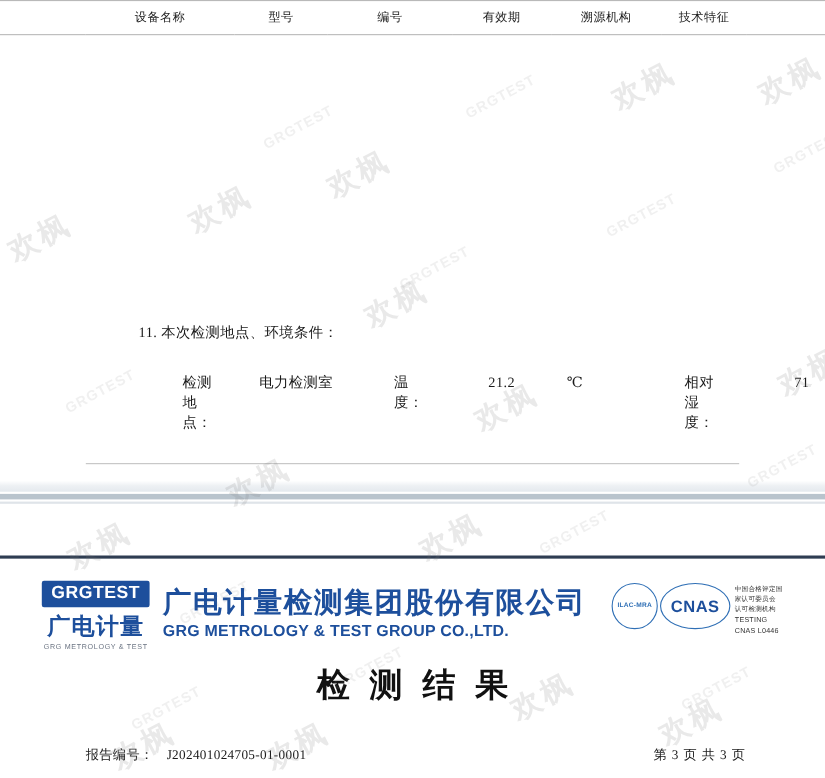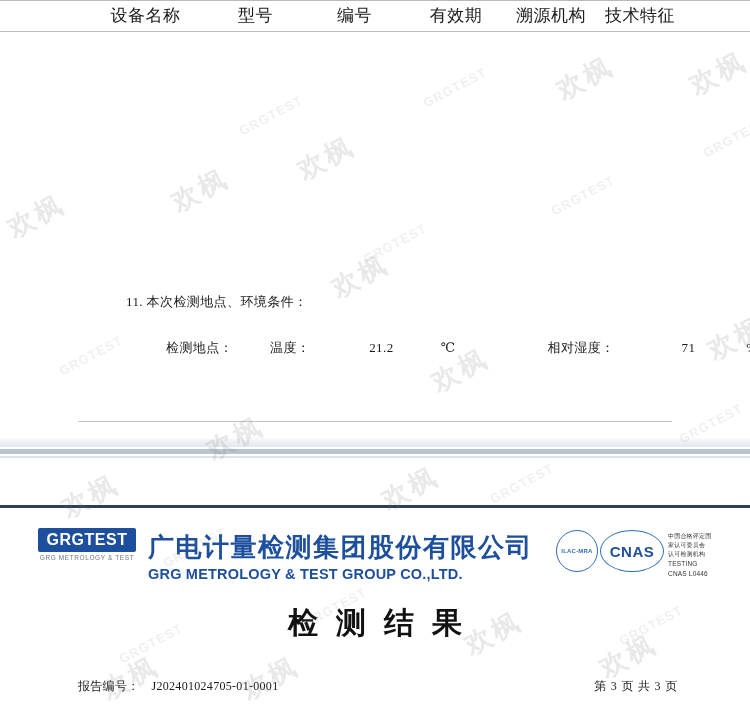--- a/index.html
+++ b/index.html
@@ -70,21 +70,21 @@
     border: none;
     padding: 0;
     text-align: center;
     vertical-align: middle;
     font-weight: normal;
   }
   table.dev tr.head {
     height: 31px;
   }
   table.dev tr.head th {
-    font-size: 17px;
+    font-size: 11px;
     letter-spacing: 0.5px;
     border-bottom: 1px solid #b9b9b9;
   }
   table.dev tr.body td {
     height: 60px;
     font-size: 13px;
     padding-top: 2px;
     line-height: 1.45;
   }
   .hline-top {
@@ -357,38 +357,40 @@
         <th></th>
       </tr>
     </tbody>
       </table>
   </div>
 
   <div class="section-11">
     <div class="s11-title">11. 本次检测地点、环境条件：</div>
     <div class="s11-row">
       <span class="s11-label">检测地点：</span>
+      <span class="s11-value place-val">电力检测室</span>
       <span class="s11-label temp-label">温度：</span>
       <span class="s11-value temp-val">21.2</span>
       <span class="s11-value temp-unit">℃</span>
       <span class="s11-label hum-label">相对湿度：</span>
       <span class="s11-value hum-val">71</span>
       <span class="s11-value hum-unit">%</span>
     </div>
   </div>
 
   <div class="rule-thin r1"></div>
   <div class="band b1"></div>
   <div class="band b2"></div>
   <div class="band b3"></div>
 
   <div class="footer-block">
 
     <div class="logo-wrap">
       <div class="logo-top">GRGTEST</div>
+      <div class="logo-cn">广电计量</div>
       <div class="logo-en">GRG METROLOGY &amp; TEST</div>
     </div>
 
     <div class="company-cn">广电计量检测集团股份有限公司</div>
     <div class="company-en">GRG METROLOGY &amp; TEST GROUP CO.,LTD.</div>
 
     <div class="accred">
       <div class="ilac">ILAC-MRA</div>
       <div class="cnas">CNAS</div>
       <div class="cnas-text">

